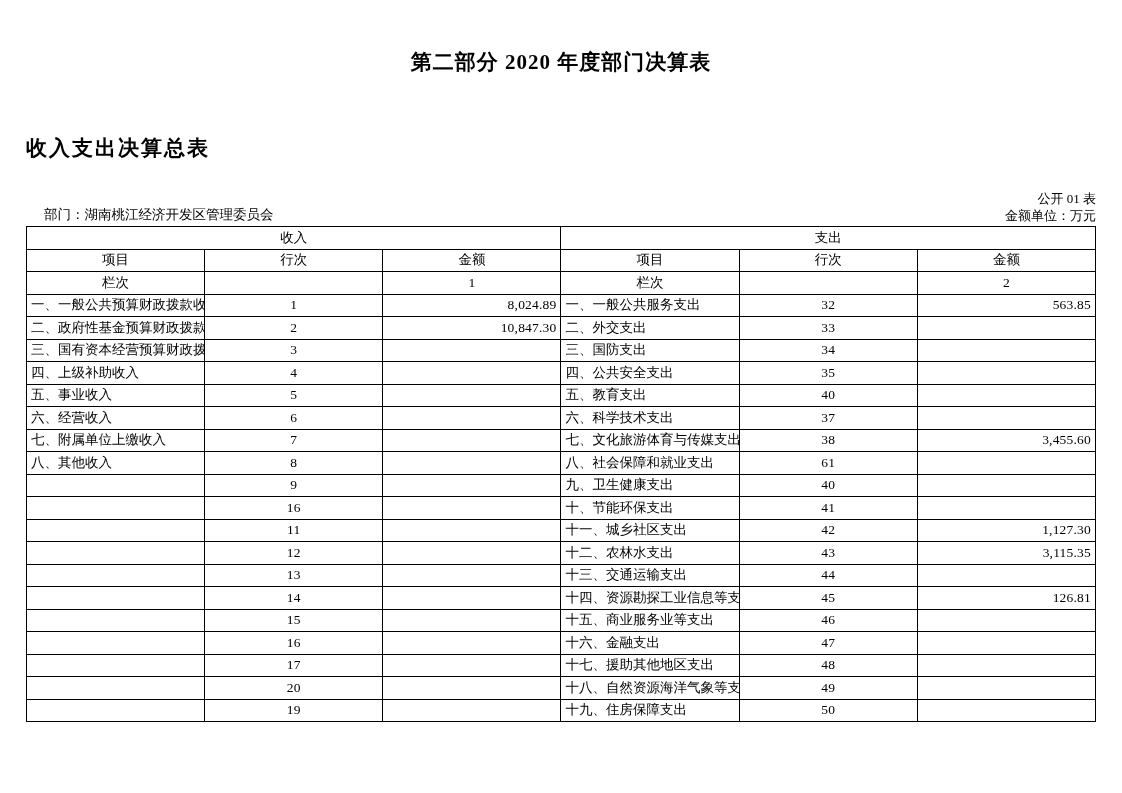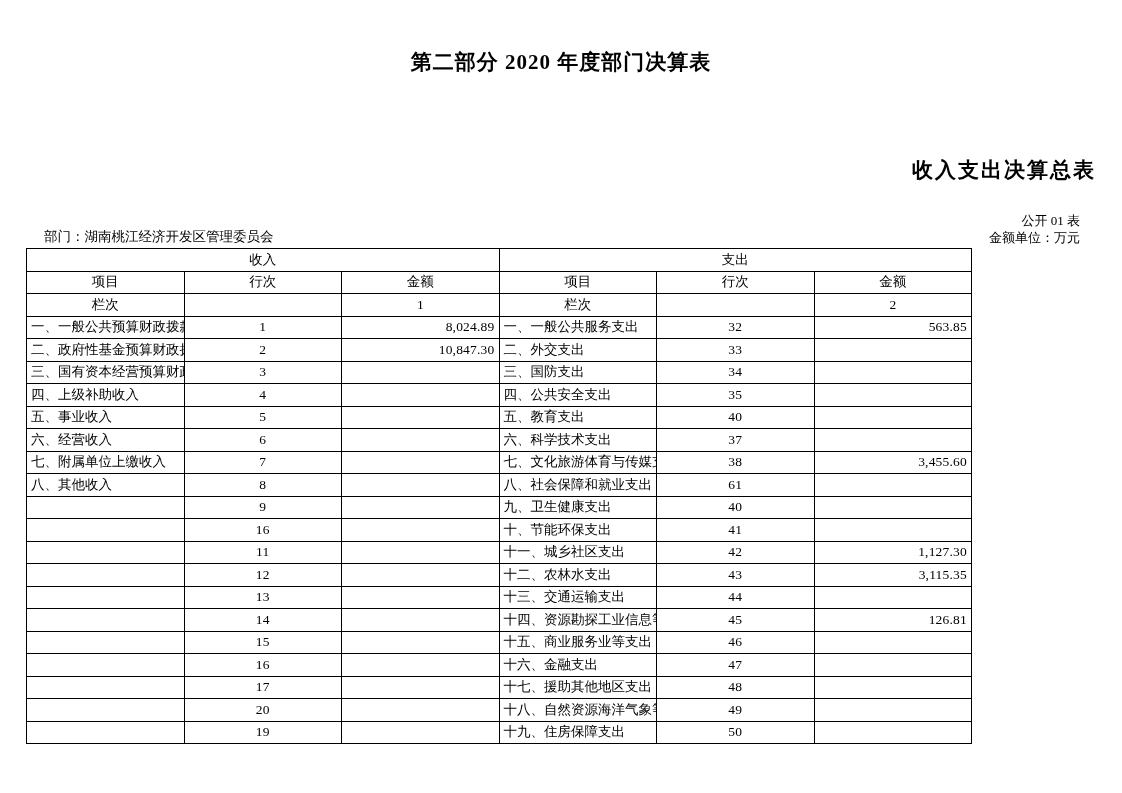--- a/index.html
+++ b/index.html
@@ -23,47 +23,47 @@
     position: relative;
   }
   .doc-title {
     text-align: center;
     font-size: 21px;
     font-weight: bold;
     letter-spacing: 1px;
     margin-top: 48px;
   }
   .table-title {
-    text-align: right;
+    text-align: left;
     font-size: 21px;
     font-weight: bold;
     letter-spacing: 2px;
-    margin-top: 80px;
+    margin-top: 58px;
   }
   .meta-row {
     position: relative;
     height: 36px;
     margin-top: 28px;
   }
   .meta-left {
     position: absolute;
     left: 18px;
     top: 16px;
     font-size: 13.5px;
   }
   .meta-right {
     position: absolute;
-    right: 16px;
+    right: 0;
     top: 0;
     text-align: right;
     font-size: 13px;
     line-height: 17px;
   }
   table.fin {
-    width: 946px;
+    width: 1070px;
     border-collapse: collapse;
     table-layout: fixed;
     font-size: 13.5px;
   }
   table.fin td, table.fin th {
     border: 1px solid #000000;
     height: 21.5px;
     padding: 0 4px;
     font-weight: normal;
     vertical-align: middle;

